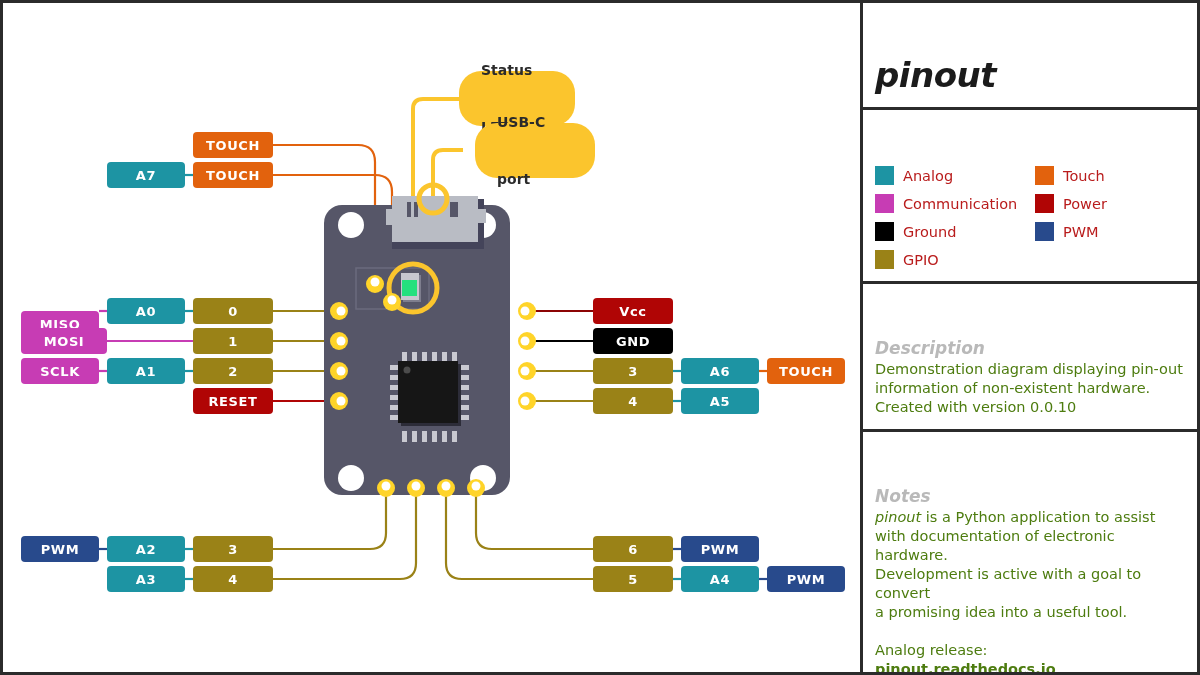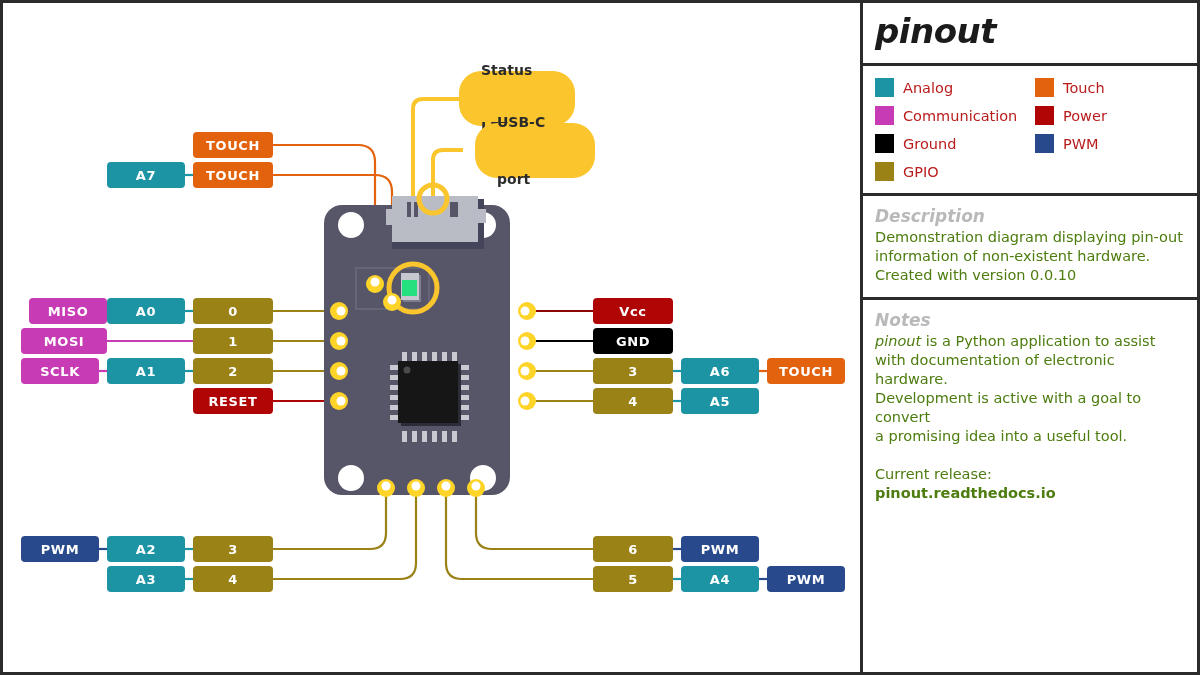--- a/index.html
+++ b/index.html
@@ -76,20 +76,21 @@
     width: 340px;
     height: 669px;
     box-sizing: border-box;
     border-left: 3px solid #2b2b2b;
     background: #ffffff;
   }
   .panel-sec {
     box-sizing: border-box;
     padding: 10px 12px 12px 12px;
     border-bottom: 3px solid #2b2b2b;
+    margin-top: 44px;
   }
   #panel-title-sec {
     padding: 6px 12px 10px 12px;
   }
   #panel-title {
     font-style: italic;
     font-weight: bold;
     font-size: 34px;
     color: #1b1b1b;
     letter-spacing: -0.5px;
@@ -293,21 +294,21 @@
     </div>
     <div class="annot" style="left:472px; top:120px; width:120px; height:55px;">
       <span>USB-C</span>
       <span>port</span>
     </div>
 
     <div class="lbl" style="left:190px; top:129px; width:80px; background:#e2620d;">TOUCH</div>
     <div class="lbl" style="left:104px; top:159px; width:78px; background:#1d94a3;">A7</div>
     <div class="lbl" style="left:190px; top:159px; width:80px; background:#e2620d;">TOUCH</div>
 
-    <div class="lbl" style="left:18px; top:295px; width:78px; background:#c73cb4;margin-left:8px;">MISO</div>
+    <div class="lbl" style="left:18px; top:308px; width:78px; background:#c73cb4;">MISO</div>
     <div class="lbl" style="left:104px; top:295px; width:78px; background:#1d94a3;">A0</div>
     <div class="lbl" style="left:190px; top:295px; width:80px; background:#9a8217;">0</div>
 
     <div class="lbl" style="left:18px; top:325px; width:86px; background:#c73cb4;">MOSI</div>
     <div class="lbl" style="left:190px; top:325px; width:80px; background:#9a8217;">1</div>
 
     <div class="lbl" style="left:18px; top:355px; width:78px; background:#c73cb4;">SCLK</div>
     <div class="lbl" style="left:104px; top:355px; width:78px; background:#1d94a3;">A1</div>
     <div class="lbl" style="left:190px; top:355px; width:80px; background:#9a8217;">2</div>
 
@@ -384,18 +385,18 @@
     </div>
 
     <div class="panel-sec" id="notes-sec">
       <div class="sec-head">Notes</div>
       <div class="sec-body">
         <p><span class="it">pinout</span><span> is a Python application to assist</span></p>
         <p>with documentation of electronic hardware.</p>
         <p>Development is active with a goal to convert</p>
         <p>a promising idea into a useful tool.</p>
         <div class="spacer"></div>
-        <p>Current release:</p>
+        <p>Analog release:</p>
         <p class="bold">pinout.readthedocs.io</p>
       </div>
     </div>
   </div>
 </div>
 
 </body></html>

